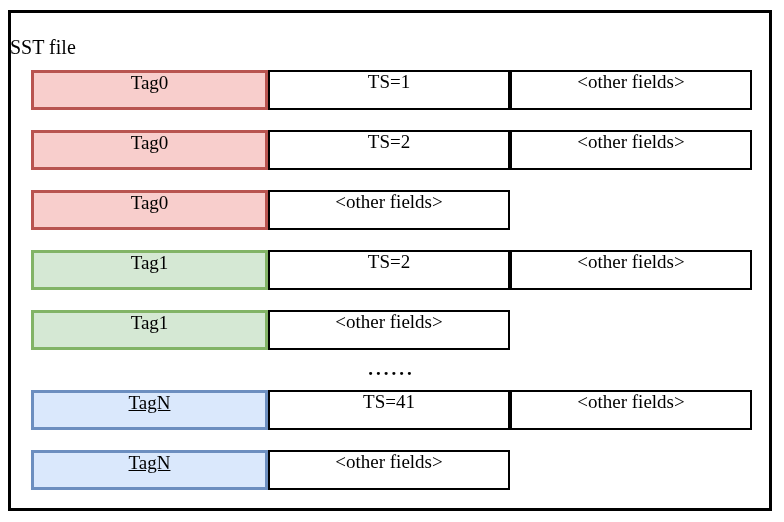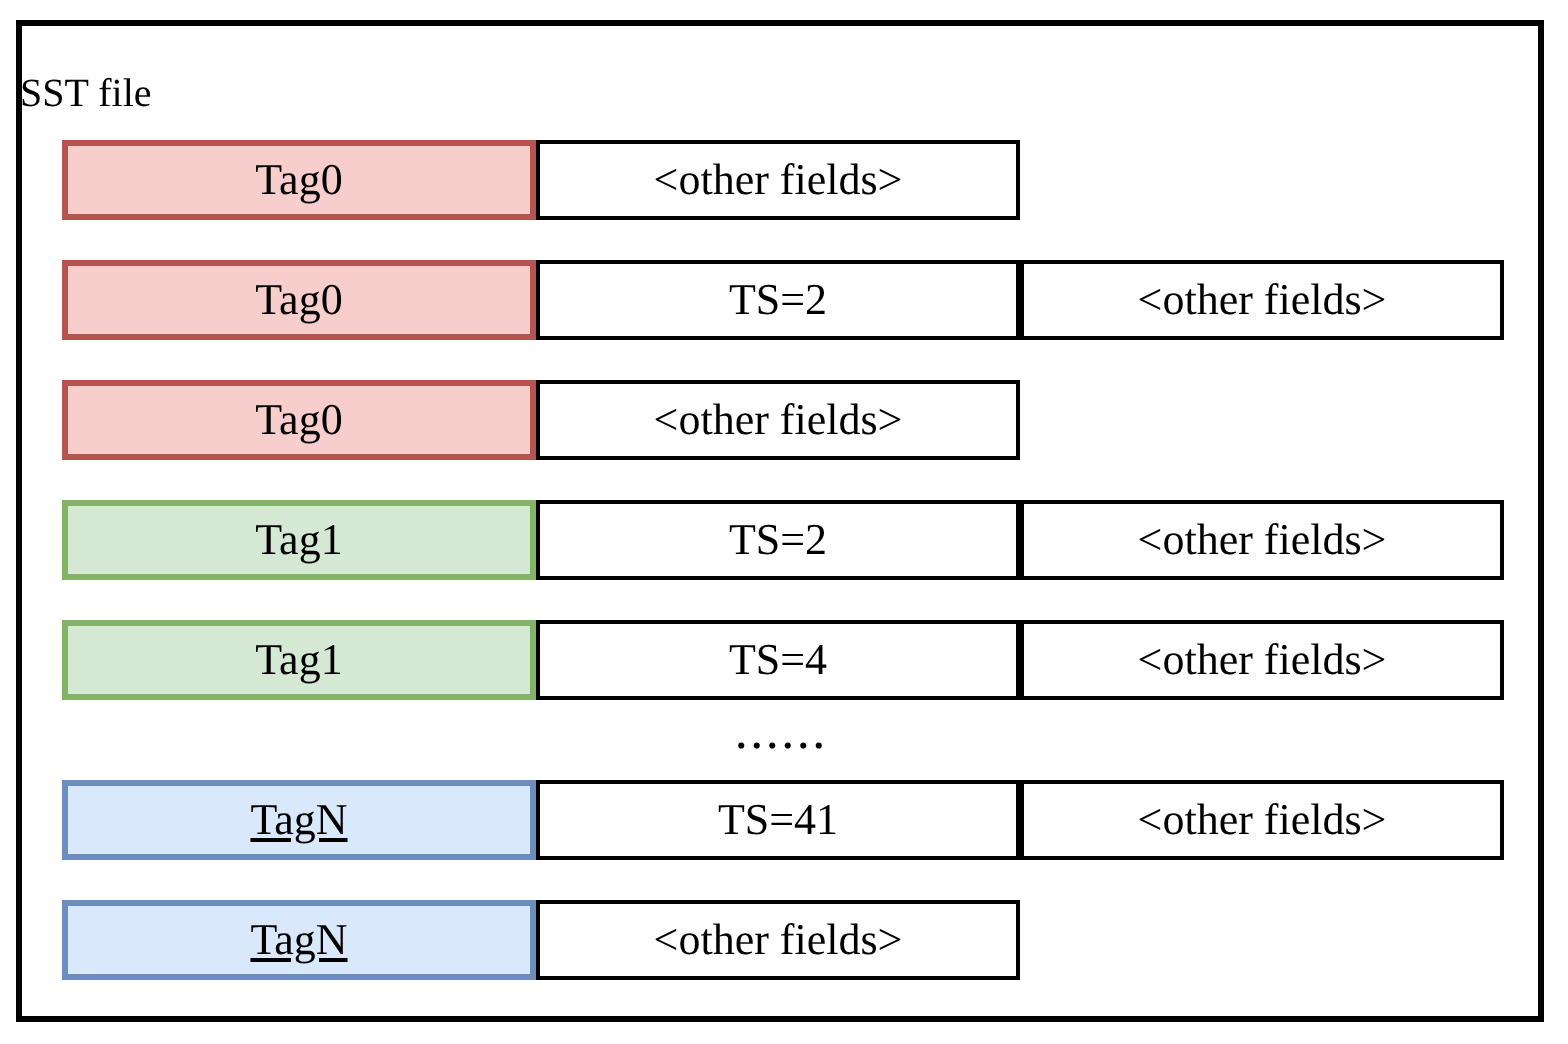--- a/index.html
+++ b/index.html
@@ -37,23 +37,23 @@
   .row {
     position: absolute;
     left: 31px;
     width: 721px;
     height: 40px;
     display: flex;
   }
   .cell {
     box-sizing: border-box;
     display: flex;
-    align-items: center;
+    align-items: flex-start;
     justify-content: center;
-    font-size: 22px;
+    font-size: 19px;
     line-height: 1;
     white-space: nowrap;
   }
   .tag {
     width: 237px;
     border: 3px solid #000;
   }
   .tag-red   { background: var(--red-fill);   border-color: var(--red-border); }
   .tag-green { background: var(--green-fill); border-color: var(--green-border); }
   .tag-blue  { background: var(--blue-fill);  border-color: var(--blue-border); text-decoration: underline; }
@@ -80,20 +80,23 @@
 <body>
 
 <div class="frame"></div>
 
 <div class="title">SST file</div>
 
 <div id="rows">
   <div class="row" style="top: 70px;">
     <div class="cell tag tag-red">
       <span>Tag0</span>
+    </div>
+    <div class="cell ts">
+      <span>TS=1</span>
     </div>
     <div class="cell other">
       <span>&lt;other fields&gt;</span>
     </div>
   </div>
 
   <div class="row" style="top: 130px;">
     <div class="cell tag tag-red">
       <span>Tag0</span>
     </div>
@@ -123,23 +126,20 @@
     </div>
     <div class="cell other">
       <span>&lt;other fields&gt;</span>
     </div>
   </div>
 
   <div class="row" style="top: 310px;">
     <div class="cell tag tag-green">
       <span>Tag1</span>
     </div>
-    <div class="cell ts">
-      <span>TS=4</span>
-    </div>
     <div class="cell other">
       <span>&lt;other fields&gt;</span>
     </div>
   </div>
 
   <div class="row" style="top: 390px;">
     <div class="cell tag tag-blue">
       <span>TagN</span>
     </div>
     <div class="cell ts">

